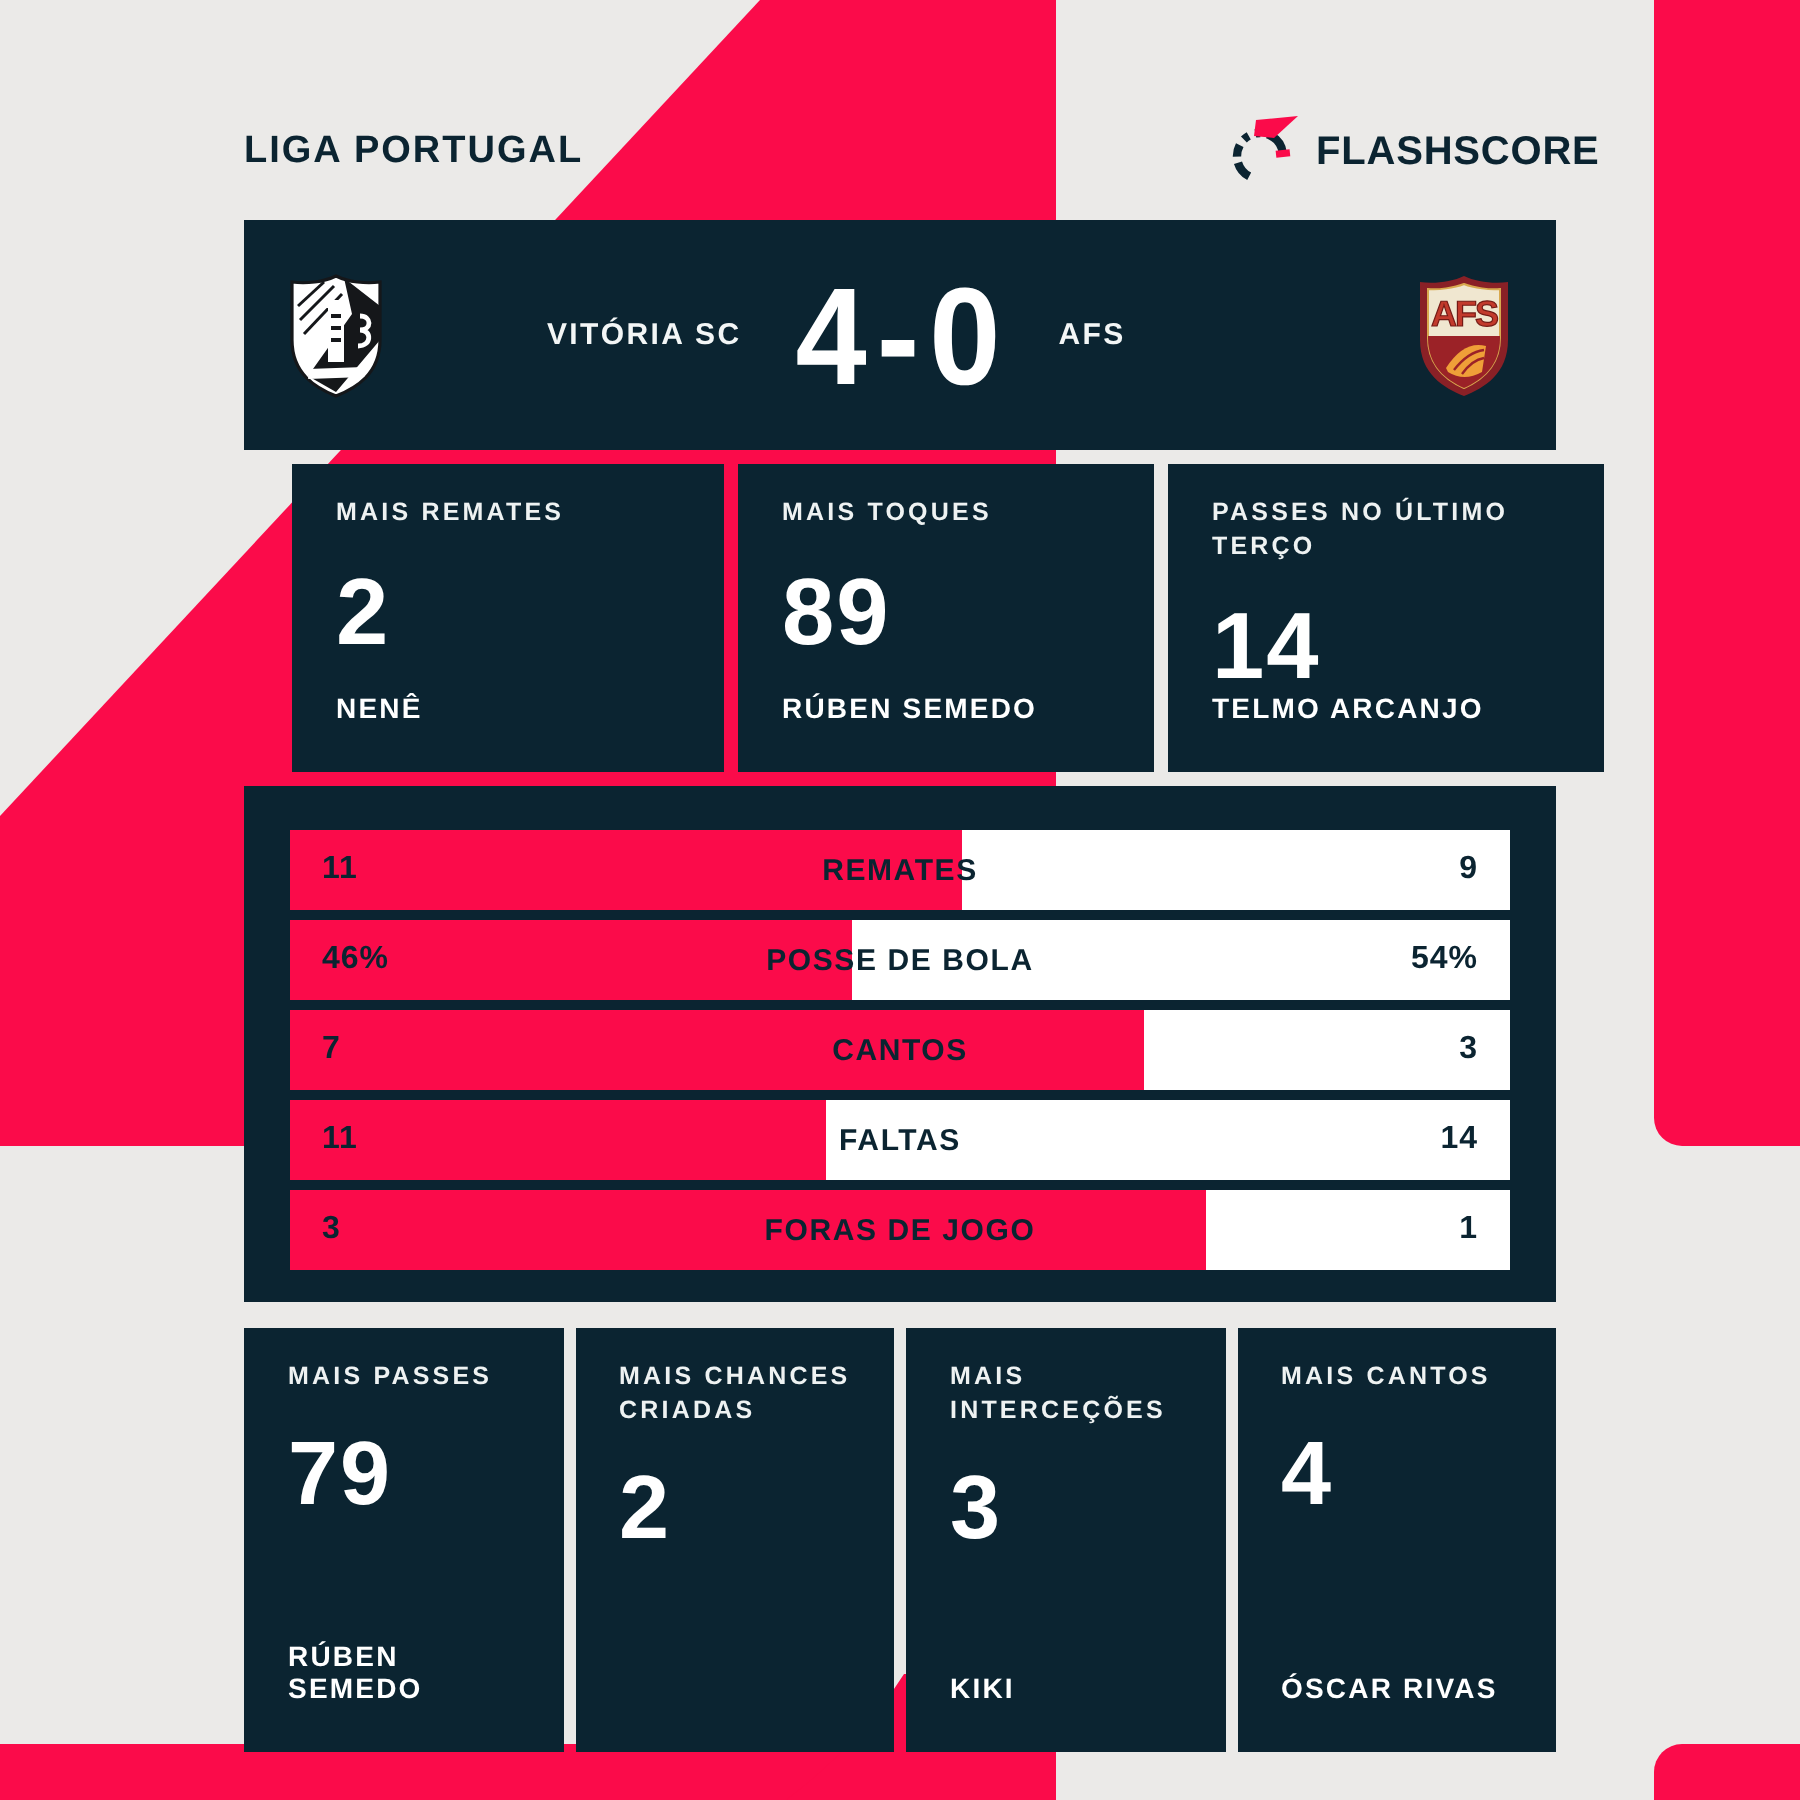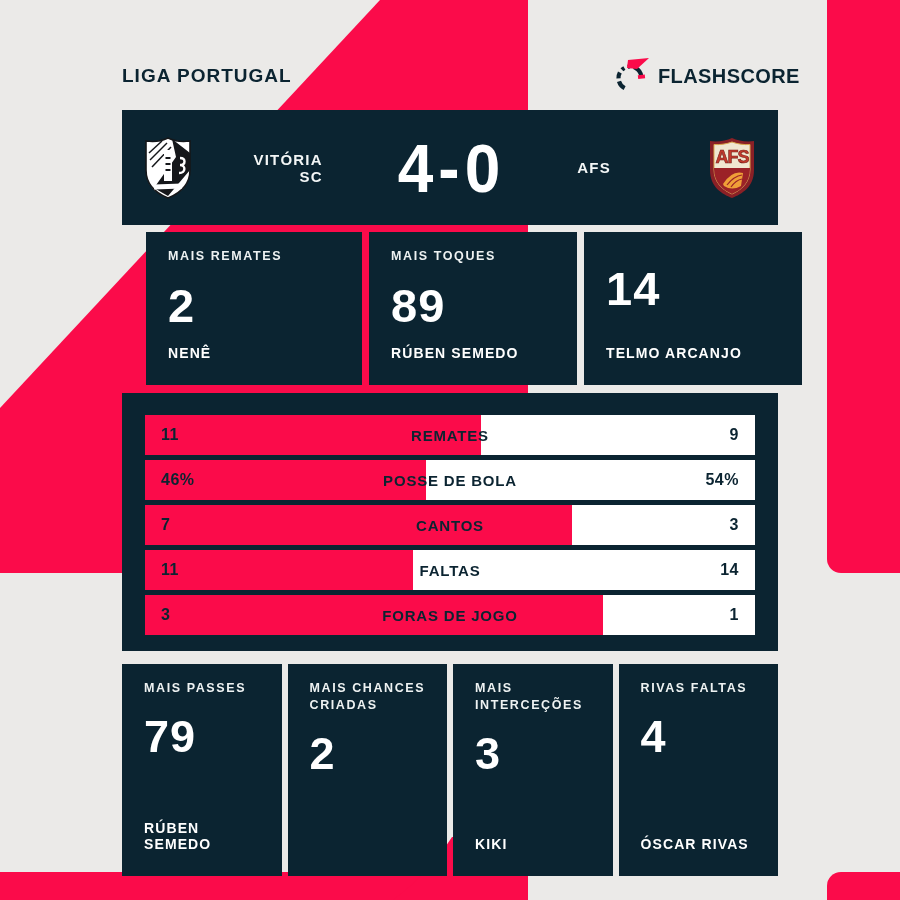--- a/index.html
+++ b/index.html
@@ -14,21 +14,21 @@
 
   
   .league-title{
     left:122px;top:52px;
     font-size:19px;font-weight:800;letter-spacing:1px;color:#0b2431;margin-top:13px;
   }
   .brand{left:616px;top:56px;width:162px;height:40px;display:flex;align-items:center;gap:8px;}
   .brand-text{font-size:20px;font-weight:700;letter-spacing:.4px;color:#0b2431;}
 
   
-  .card{position:absolute;background:#0b2431;color:#fff;z-index:2;gap:48px;}
+  .card{position:absolute;background:#0b2431;color:#fff;z-index:2;}
 
   
   .scoreboard{left:122px;top:110px;width:656px;height:115px;display:flex;align-items:center;padding:0 23px;box-sizing:border-box;}
   .team-name{font-size:15px;font-weight:700;letter-spacing:1.2px;color:#f3f6f6;}
   .home-name{flex:1;text-align:right;padding-right:27px;}
   .away-name{flex:1;text-align:left;padding-left:24px;}
   .score{font-size:64px;font-weight:800;letter-spacing:5px;color:#ffffff;line-height:1;transform:scaleY(1.08);}
 
   
   .top-row{left:122px;top:232px;width:656px;height:153px;display:grid;grid-template-columns:216px 208px 218px;column-gap:7px;z-index:2;position:absolute;margin-left:24px;}
@@ -126,20 +126,21 @@
     <div class="box-label">MAIS REMATES</div>
     <div class="box-number">2</div>
     <div class="box-name">NENÊ</div>
   </div>
   <div class="stat-box">
     <div class="box-label">MAIS TOQUES</div>
     <div class="box-number">89</div>
     <div class="box-name">RÚBEN SEMEDO</div>
   </div>
   <div class="stat-box">
+    <div class="box-label">PASSES NO ÚLTIMO TERÇO</div>
     <div class="box-number">14</div>
     <div class="box-name">TELMO ARCANJO</div>
   </div>
 </div>
 
 <div class="card stats-card">
   <div class="stat-bar">
     <div class="bar-fill" style="width: 55%;"></div>
     <span class="bar-val home">11</span>
     <span class="bar-label">REMATES</span>
@@ -180,17 +181,17 @@
   <div class="stat-box">
     <div class="box-label">MAIS CHANCES CRIADAS</div>
     <div class="box-number">2</div>
   </div>
   <div class="stat-box">
     <div class="box-label">MAIS INTERCEÇÕES</div>
     <div class="box-number">3</div>
     <div class="box-name">KIKI</div>
   </div>
   <div class="stat-box">
-    <div class="box-label">RIVAS FALTAS</div>
+    <div class="box-label">MAIS CANTOS</div>
     <div class="box-number">4</div>
     <div class="box-name">ÓSCAR RIVAS</div>
   </div>
 </div>
 
 </body></html>

